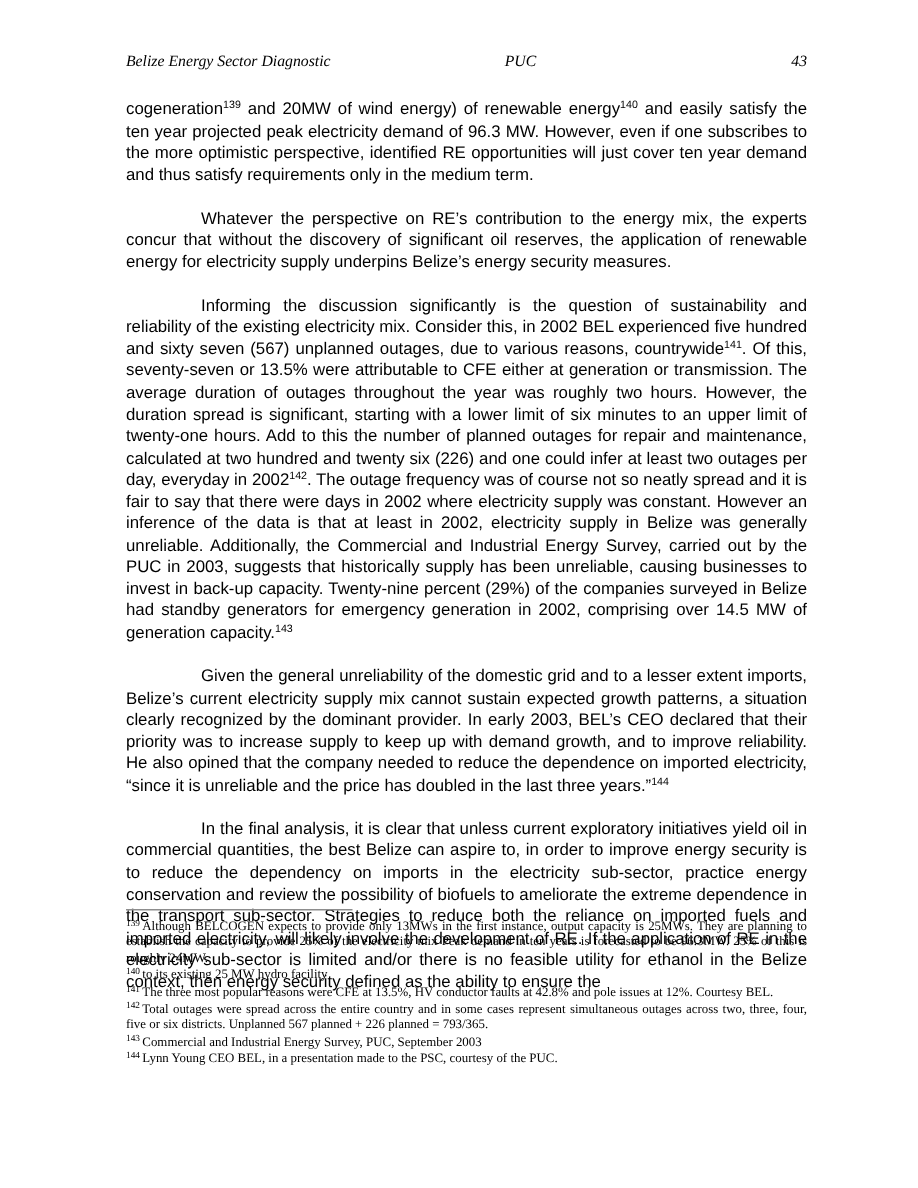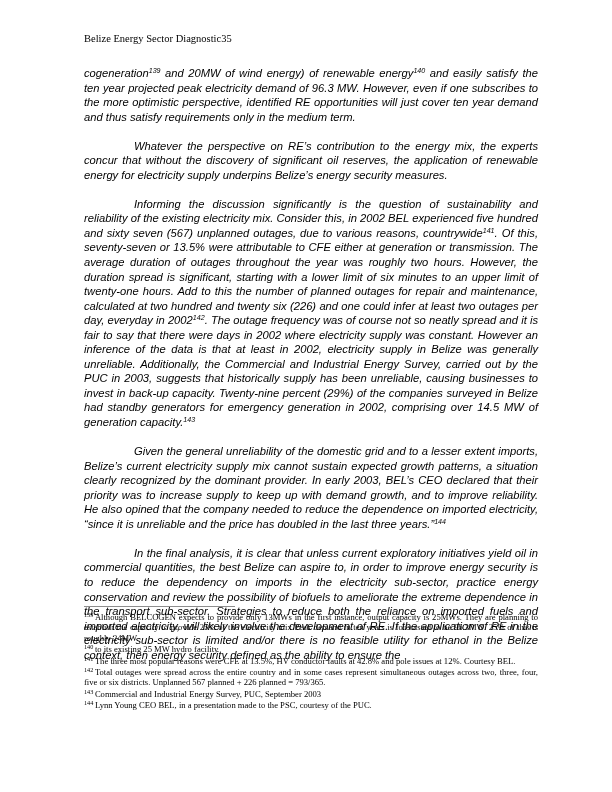--- a/index.html
+++ b/index.html
@@ -17,24 +17,25 @@
   }
 
   
   .running-head {
     position: absolute;
     left: 84px;
     top: 33px;
     width: 454px;
     height: 16px;
     font-family: "Liberation Serif", "DejaVu Serif", serif;
+    font-style: italic;
     font-size: 10.5px;
     color: #000000;
     display: flex;
-    align-items: flex-start;
+    align-items: center;
   }
   .rh-left {
     flex: 0 0 auto;
     white-space: nowrap;
   }
   .rh-center {
     flex: 1 1 auto;
     text-align: center;
     padding-right: 54px;
     white-space: nowrap;
@@ -56,21 +57,20 @@
     line-height: 14.55px;
     color: #000000;
     text-align: justify;
     text-justify: inter-word;
     -webkit-hyphens: none;
     hyphens: none;
   }
   .body-col p {
     margin: 0 0 14.5px 0;
     text-align: justify;
-    font-style: italic;
   }
   .body-col p.last {
     margin-bottom: 12px;
   }
   .indent {
     display: inline-block;
     width: 50px;
   }
   sup {
     font-size: 7.1px;
@@ -109,21 +109,22 @@
     margin-right: 1.6px;
   }
 </style>
 </head>
 <body>
 
 <div class="page">
 
   <div class="running-head">
     <span class="rh-left">Belize Energy Sector Diagnostic</span>
-    <span class="rh-right">35</span>
+    <span class="rh-center">PUC</span>
+    <span class="rh-right">43</span>
   </div>
 
   <div class="body-col">
       <p>cogeneration<sup>139</sup> and 20MW of wind energy) of renewable energy<sup>140</sup> and easily satisfy the ten year projected peak electricity demand of 96.3 MW. However, even if one subscribes to the more optimistic perspective, identified RE opportunities will just cover ten year demand and thus satisfy requirements only in the medium term.</p>
       <p><span class="indent"></span>Whatever the perspective on RE’s contribution to the energy mix, the experts concur that without the discovery of significant oil reserves, the application of renewable energy for electricity supply underpins Belize’s energy security measures.</p>
       <p><span class="indent"></span>Informing the discussion significantly is the question of sustainability and reliability of the existing electricity mix. Consider this, in 2002 BEL experienced five hundred and sixty seven (567) unplanned outages, due to various reasons, countrywide<sup>141</sup>.  Of this, seventy-seven or 13.5% were attributable to CFE either at generation or transmission. The average duration of outages throughout the year was roughly two hours. However, the duration spread is significant, starting with a lower limit of six minutes to an upper limit of twenty-one hours.  Add to this the number of planned outages for repair and maintenance, calculated at two hundred and twenty six (226) and one could infer at least two outages per day, everyday in 2002<sup>142</sup>.  The outage frequency was of course not so neatly spread and it is fair to say that there were days in 2002 where electricity supply was constant. However an inference of the data is that at least in 2002, electricity supply in Belize was generally unreliable. Additionally, the Commercial and Industrial Energy Survey, carried out by the PUC in 2003, suggests that historically supply has been unreliable, causing businesses to invest in back-up capacity. Twenty-nine percent (29%) of the companies surveyed in Belize had standby generators for emergency generation in 2002, comprising over 14.5 MW of generation capacity.<sup>143</sup></p>
       <p><span class="indent"></span>Given the general unreliability of the domestic grid and to a lesser extent imports, Belize’s current electricity supply mix cannot sustain expected growth patterns, a situation clearly recognized by the dominant provider. In early 2003, BEL’s CEO declared that their priority was to increase supply to keep up with demand growth, and to improve reliability.  He also opined that the company needed to reduce the dependence on imported electricity, “since it is unreliable and the price has doubled in the last three years.”<sup>144</sup></p>
       <p class="last"><span class="indent"></span>In the final analysis, it is clear that unless current exploratory initiatives yield oil in commercial quantities, the best Belize can aspire to, in order to improve energy security is to reduce the dependency on imports in the electricity sub-sector, practice energy conservation and review the possibility of biofuels to ameliorate the extreme dependence in the transport sub-sector. Strategies to reduce both the reliance on imported fuels and imported electricity, will likely involve the development of RE. If the application of RE in the electricity sub-sector is limited and/or there is no feasible utility for ethanol in the Belize context, then energy security defined as the ability to ensure the</p>
     </div>
 

